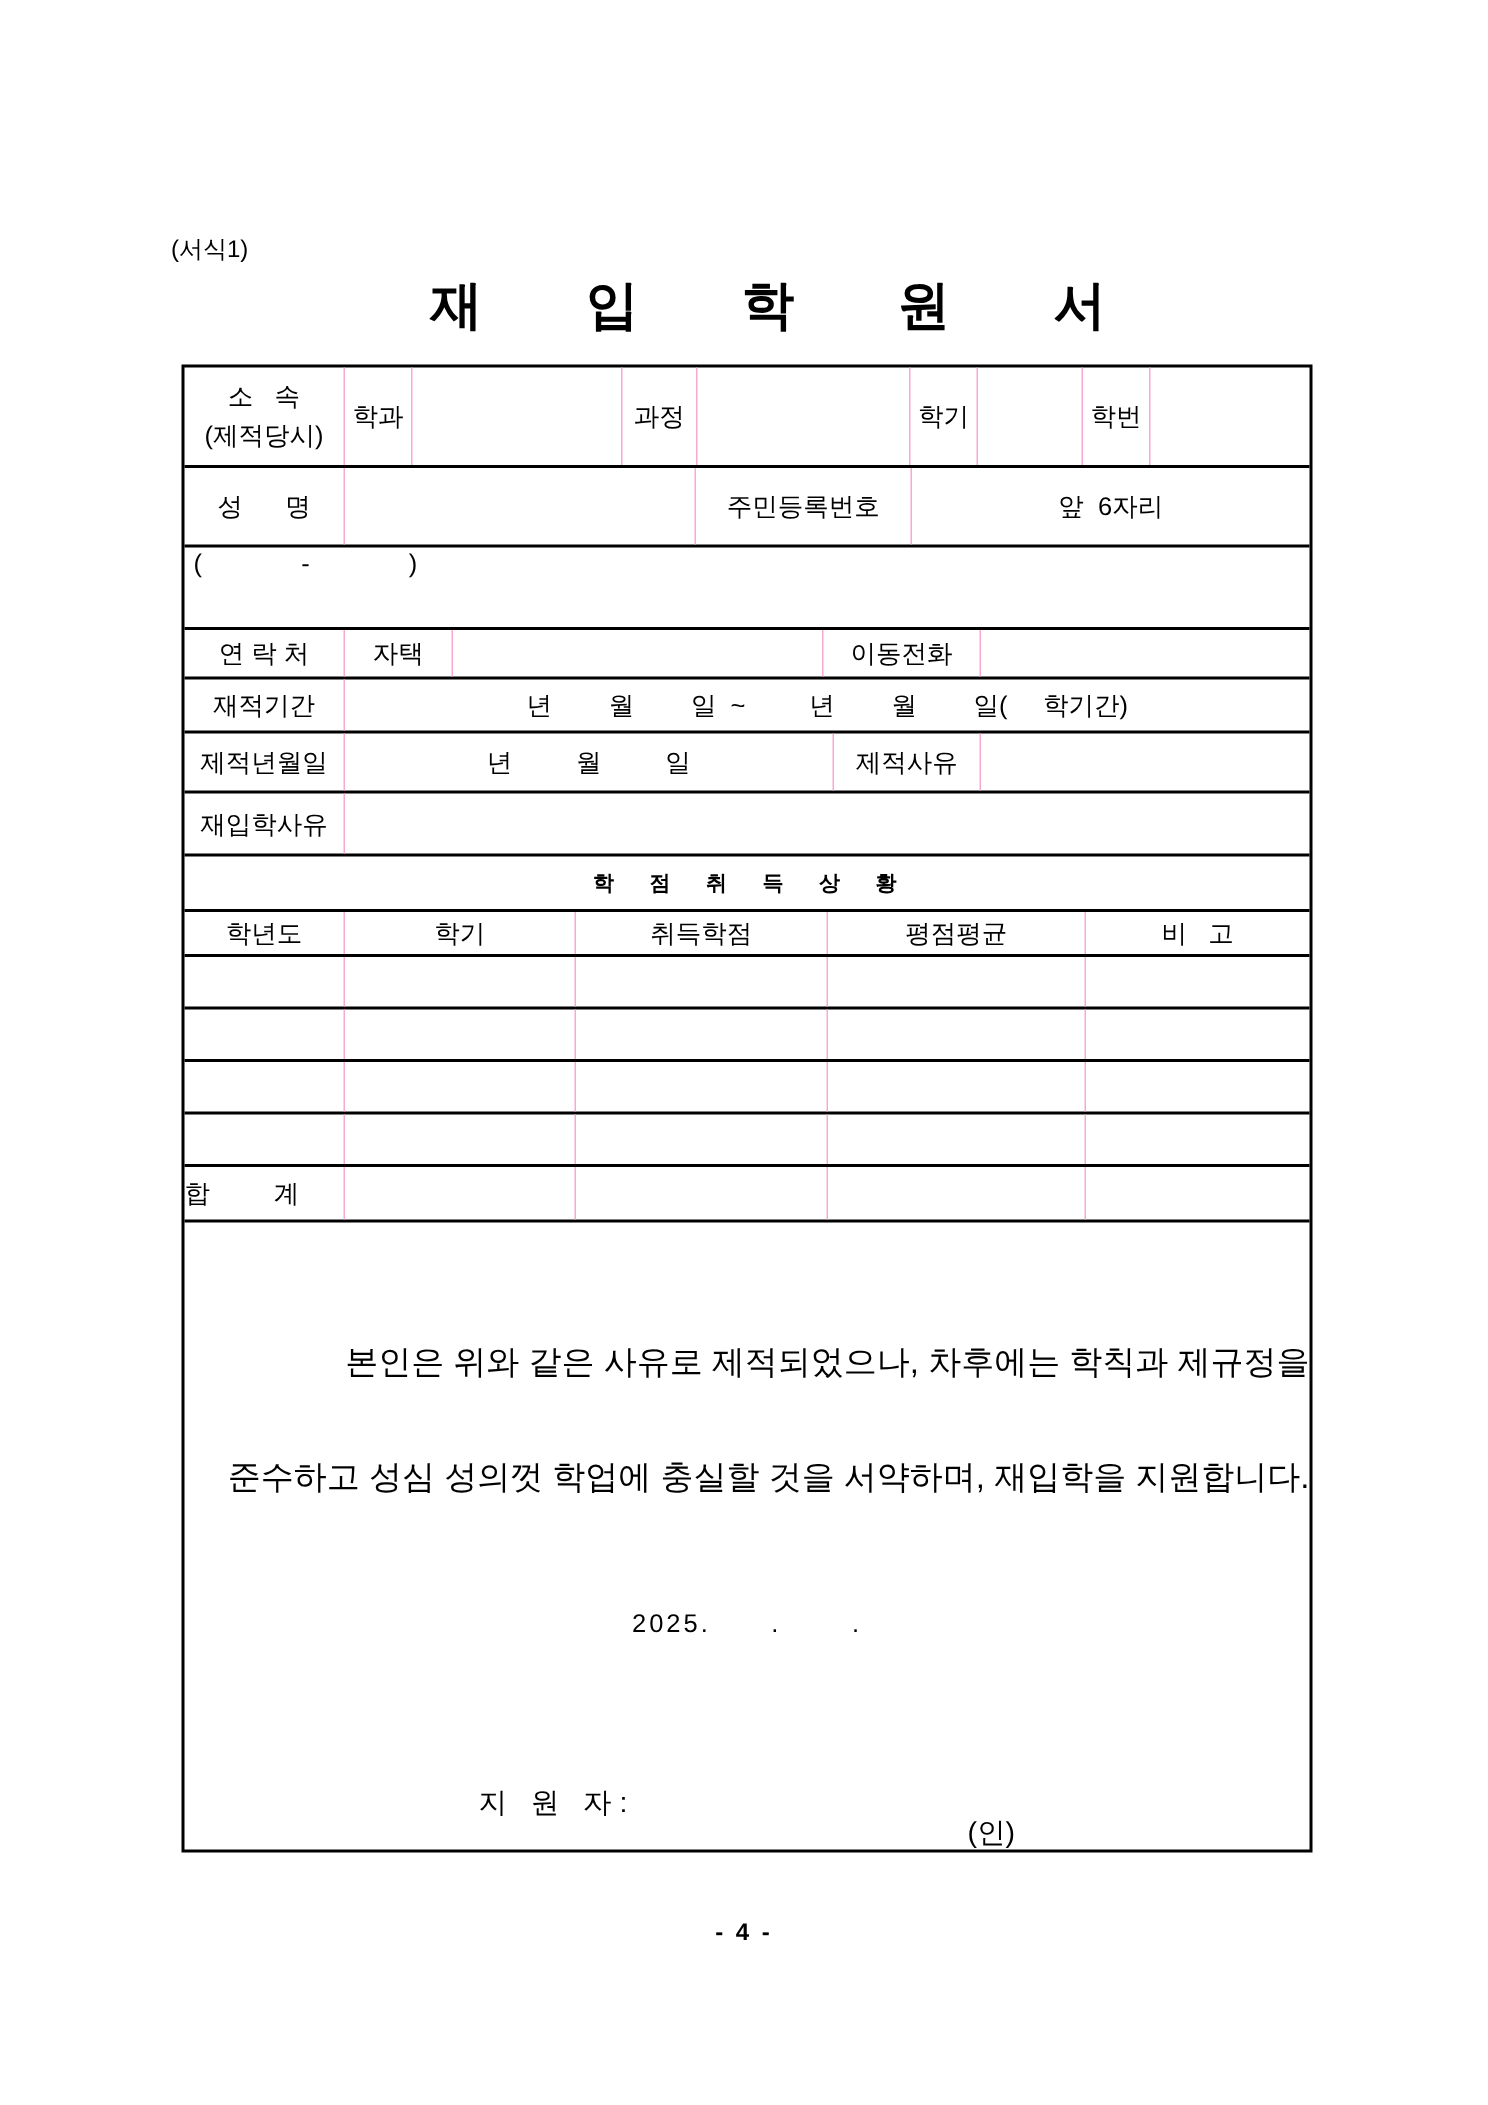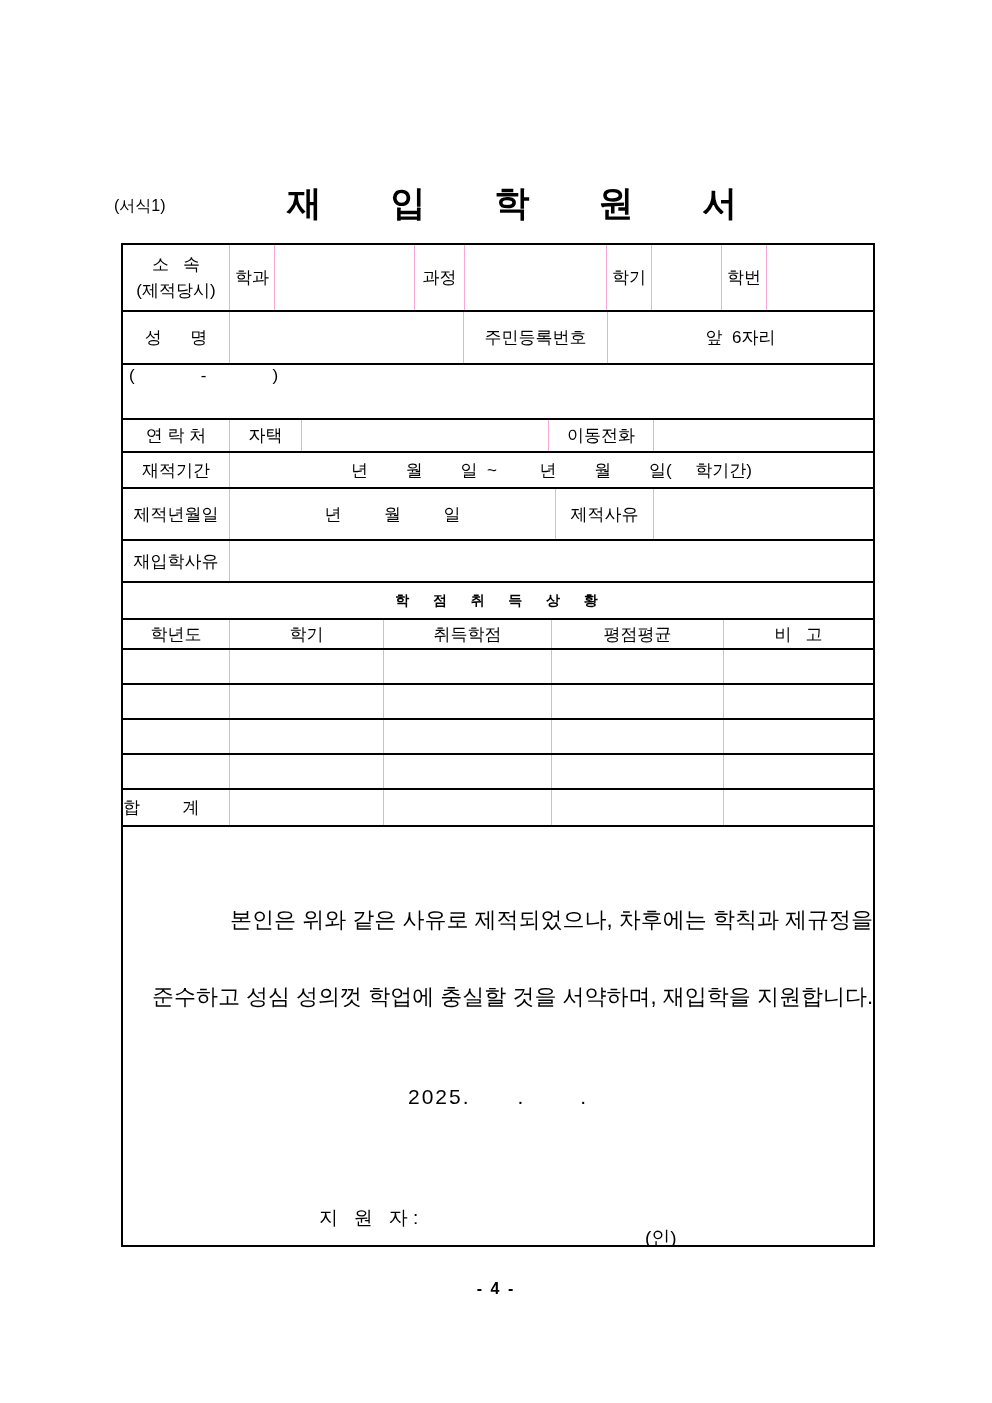--- a/index.html
+++ b/index.html
@@ -1,21 +1,21 @@
 <!DOCTYPE html>
 <html><head>
 <meta charset="utf-8">
 <style>
   html,body{margin:0;padding:0;}
   body{
     width:992px;height:1403px;background:#ffffff;color:#000;
     font-family:"Liberation Sans","DejaVu Sans",sans-serif;
     position:relative;overflow:hidden;
   }
-  .form-tag{position:absolute;left:114px;top:156px;font-size:16px;margin-top:40px;}
+  .form-tag{position:absolute;left:114px;top:156px;font-size:16px;}
   .doc-title{
     position:absolute;top:180px;left:0;width:100%;text-align:center;
     font-size:35px;font-weight:bold;letter-spacing:6px;white-space:pre;padding-left:19px;
   }
   .tbl{
     position:absolute;left:121px;top:243px;width:754px;
     border:2px solid #000;box-sizing:border-box;background:#fff;
   }
   .row{display:flex;border-top:2px solid #000;box-sizing:border-box;}
   .row:first-child{border-top:none;}
@@ -23,34 +23,34 @@
     box-sizing:border-box;border-left:1px solid #f9a8d4;
     display:flex;align-items:center;justify-content:center;
     font-size:17px;overflow:hidden;white-space:pre;flex:0 0 auto;
   }
   .cell:first-child{border-left:none;}
   .cell.grow{flex:1 1 auto;}
   .lblcol{width:106px;}
   .col2{flex-direction:column;line-height:26px;}
   
   .rh1{height:65px}.rh2{height:53px}.rh3{height:55px}.rh4{height:33px}
-  .rh5{height:36px}.rh6{height:52px}.rh7{height:42px}.rh8{height:37px}
+  .rh5{height:36px}.rh6{height:40px}.rh7{height:42px}.rh8{height:37px}
   .rh9{height:30px}.rhe{height:35px}.rht{height:37px}.rhp{height:420px}
   
   .w45{width:45px}.w50{width:50px}.w70{width:70px}.w72{width:72px}
   .w98{width:98px}.w105{width:105px}.w140{width:140px}.w142{width:142px}
   .w144{width:144px}.w154{width:154px}.w168{width:168px}.w172{width:172px}
   .w234{width:234px}.w247{width:247px}.w326{width:326px}
   .addr-cell{align-items:flex-start;justify-content:flex-start;padding:1px 6px;}
   .left-pad{justify-content:flex-start;}
   .section-title{font-size:14px;font-weight:bold;letter-spacing:3px;}
   
   .pledge{display:block;padding-top:34px;text-align:left;}
   .p-line{text-align:right;font-size:22px;line-height:37px;white-space:pre;}
-  .p-date{text-align:center;font-size:21px;margin-top:30px;letter-spacing:2px;white-space:pre;}
+  .p-date{text-align:center;font-size:17px;margin-top:30px;letter-spacing:2px;white-space:pre;}
   .sig{position:relative;height:26px;}
   .sig1{margin-top:36px}
   .sig-label{position:absolute;left:196px;font-size:19px;white-space:pre;}
   .sig-seal{position:absolute;left:522px;font-size:19px;}
   .page-number{
     position:absolute;top:1280px;left:0;width:100%;
     text-align:center;font-size:16px;font-weight:bold;letter-spacing:2px;
   }
 </style>
 </head>

